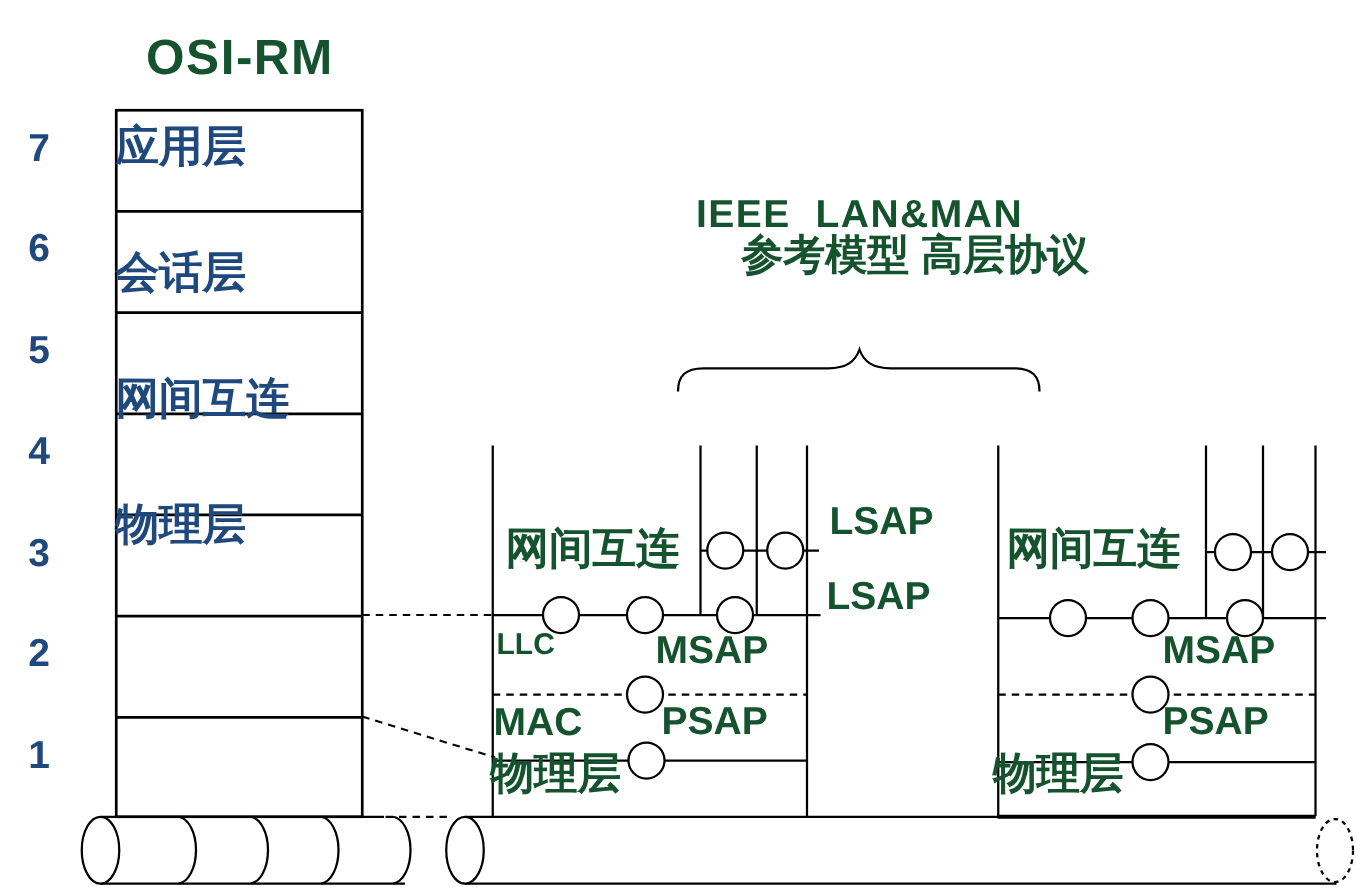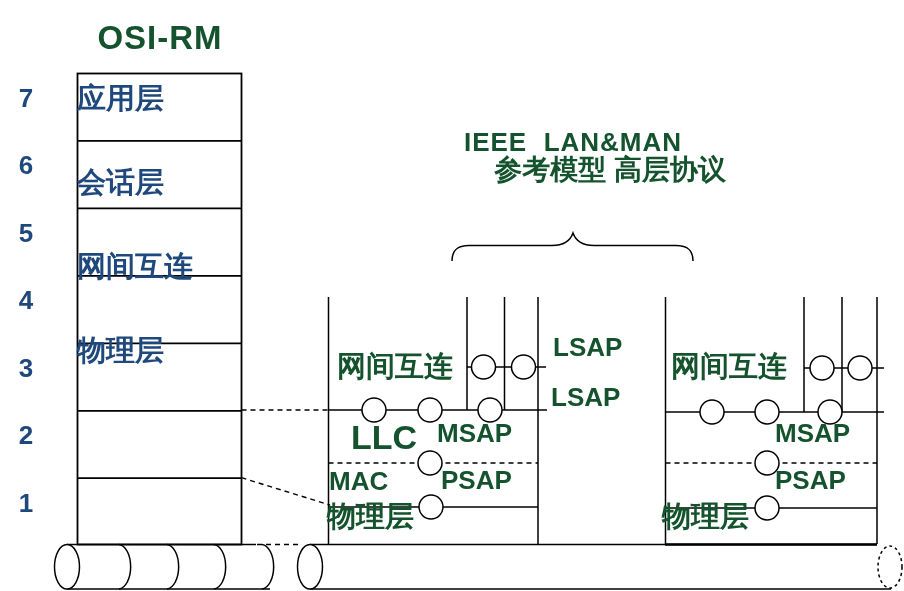--- a/index.html
+++ b/index.html
@@ -11,21 +11,21 @@
   .lbl{
     position:absolute;color:#14532d;font-weight:bold;line-height:1;
     white-space:nowrap;font-family:"Liberation Sans","DejaVu Sans",sans-serif;
   }
   .t-title{left:77px;top:21px;width:166px;text-align:center;font-size:33px;letter-spacing:1px;}
   .t-ieee1{left:420px;top:129px;width:306px;text-align:center;font-size:26px;white-space:pre;letter-spacing:1px;}
   .t-ieee2{left:420px;top:156px;width:306px;text-align:right;font-size:28px;}
   .t-nsap{left:553px;top:334px;font-size:26px;}
   .t-lsap{left:551px;top:384px;font-size:26px;}
   .t-net-l{left:337px;top:352px;font-size:29px;}
-  .t-llc{left:331px;top:420px;font-size:34px;padding-left:20px;}
+  .t-llc{left:331px;top:420px;font-size:20px;}
   .t-msap-l{left:437px;top:420px;font-size:26px;}
   .t-mac{left:329px;top:468px;font-size:26px;}
   .t-psap-l{left:441px;top:467px;font-size:26px;}
   .t-phy-l{left:327px;top:502px;font-size:29px;}
   .t-net-r{left:671px;top:352px;font-size:29px;}
   .t-msap-r{left:775px;top:420px;font-size:26px;}
   .t-psap-r{left:775px;top:467px;font-size:26px;}
   .t-phy-r{left:662px;top:502px;font-size:29px;}
   .numcol{position:absolute;left:12px;top:73px;width:28px;}
   .numcol .nrow{height:67.43px;padding-top:12px;box-sizing:border-box;

